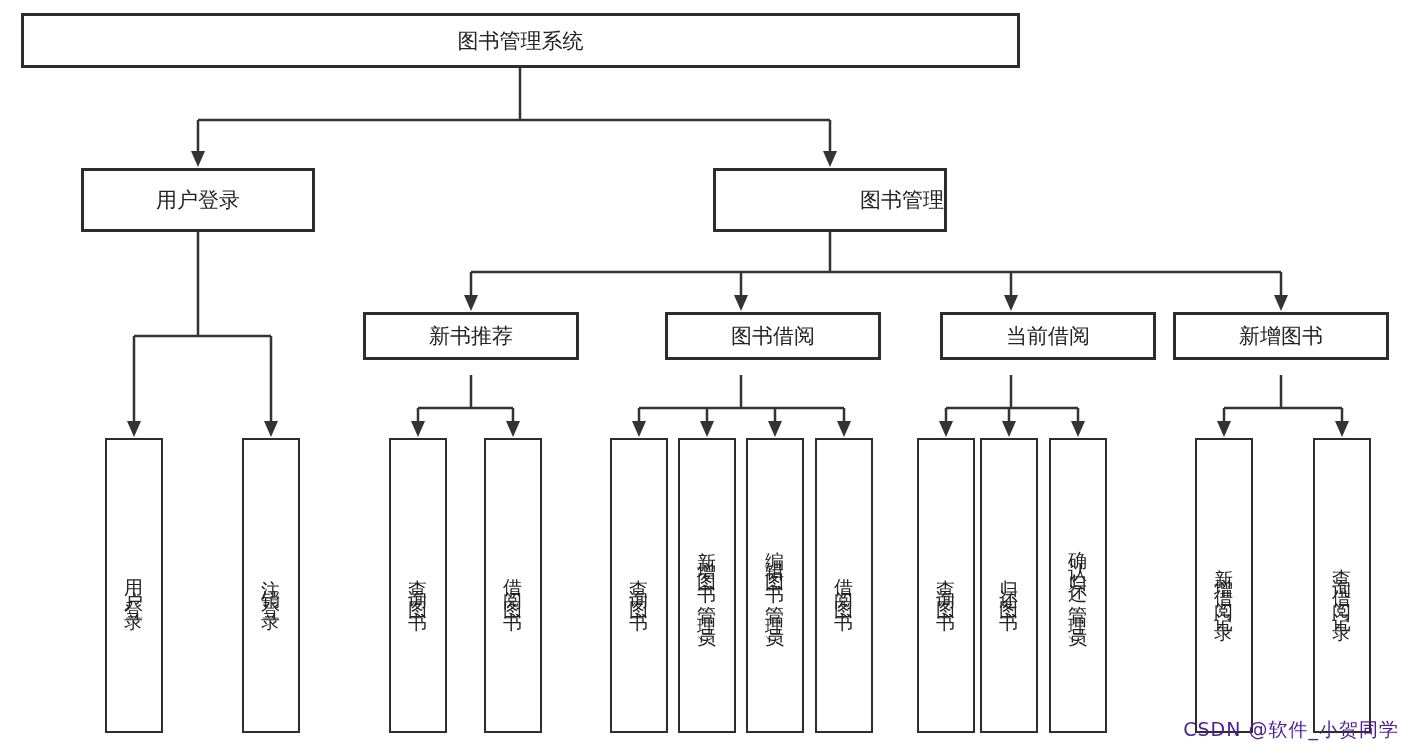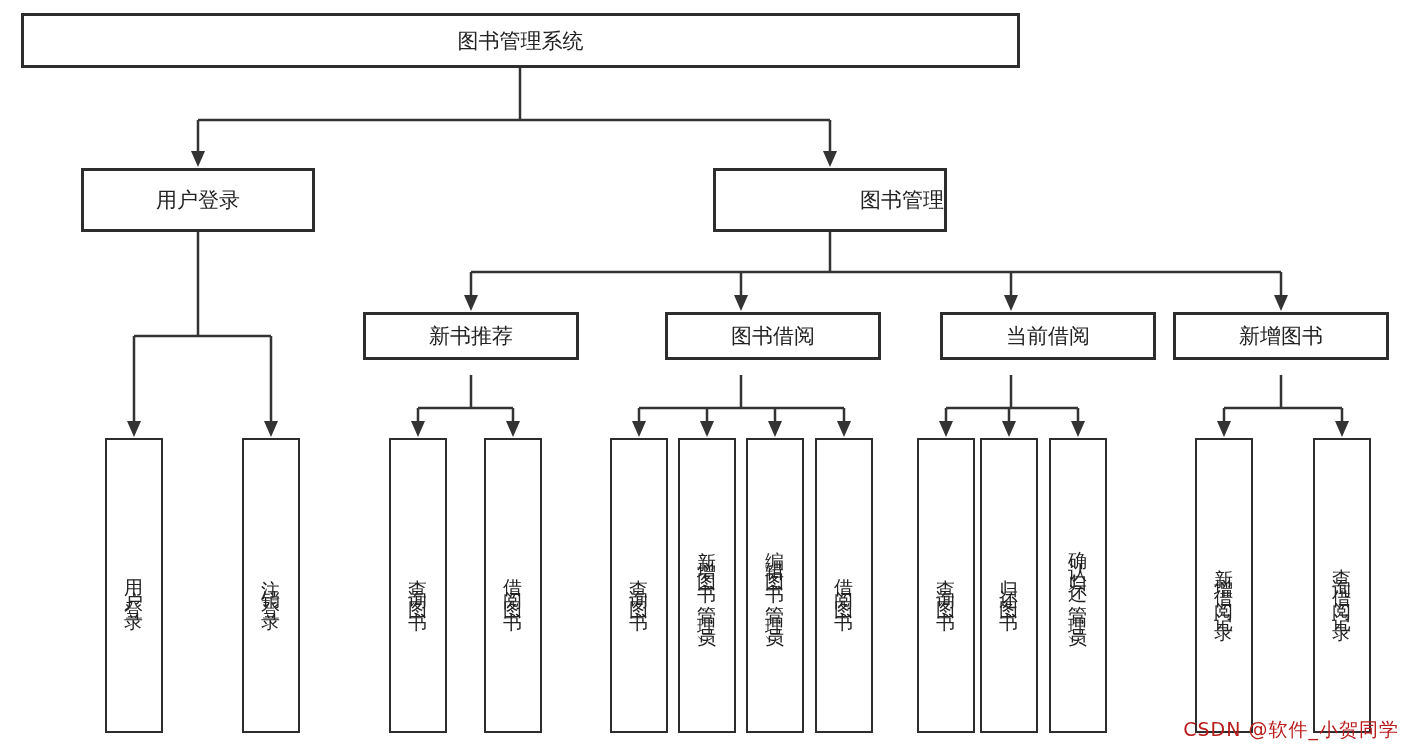--- a/index.html
+++ b/index.html
@@ -18,21 +18,21 @@
   .leaf{
     position:absolute;top:438px;width:58px;height:295px;background:#ffffff;
     border:2.5px solid #2d2d2d;box-sizing:border-box;
     display:flex;align-items:center;justify-content:center;font-size:19px;
   }
   .leaf span{
     writing-mode:vertical-rl;text-orientation:mixed;letter-spacing:11px;
     line-height:1;white-space:nowrap;
   }
   .watermark{
-    position:absolute;right:6px;bottom:4px;font-size:19px;color:#b91c1c;
+    position:absolute;right:6px;bottom:4px;font-size:19px;color:#4c1d95;
     letter-spacing:1px;
   }
 </style>
 </head>
 <body>
 
 <div class="canvas">
 
   <svg class="wires" width="1405" height="747" viewBox="0 0 1405 747">
     <g stroke="#333333" stroke-width="2.5" fill="none">

